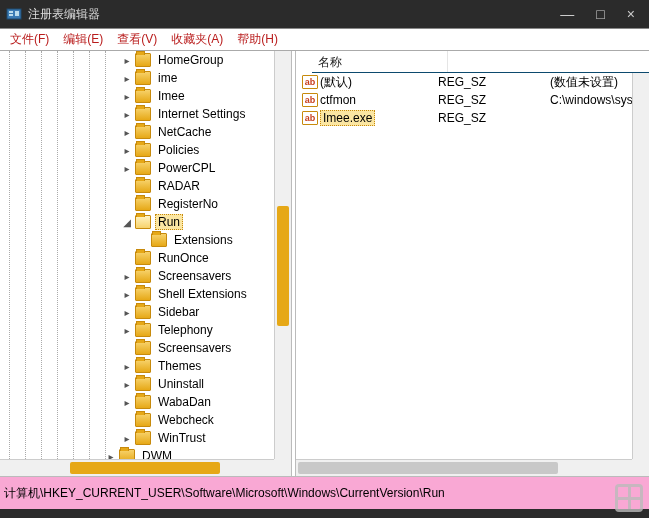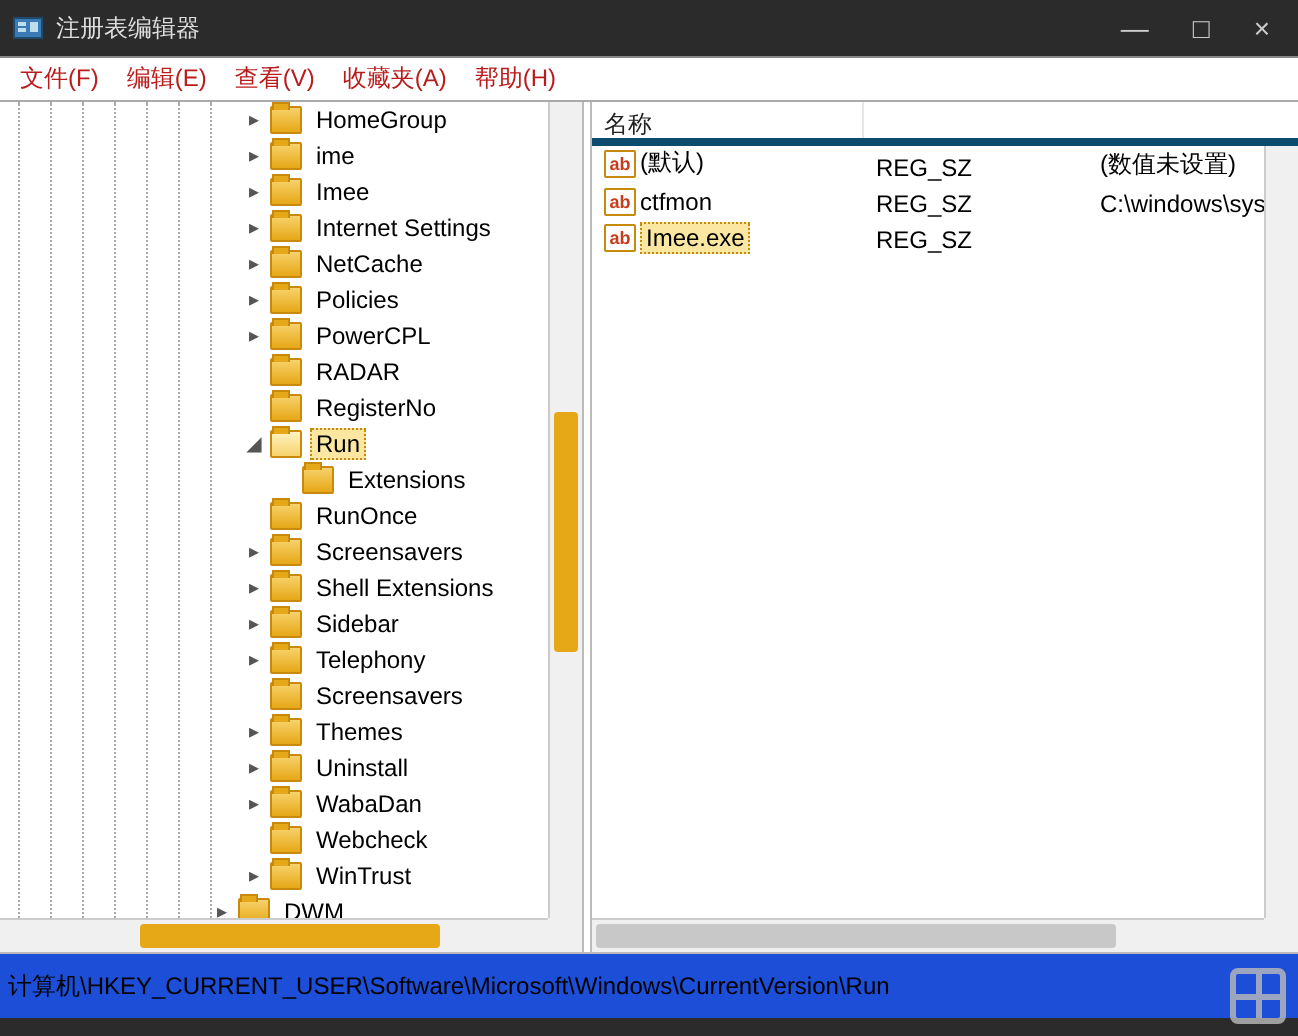--- a/index.html
+++ b/index.html
@@ -172,39 +172,40 @@
   }
   .scroll-corner {
     position: absolute;
     right: 0; bottom: 0;
     width: 17px; height: 17px;
     background: #f0f0f0;
   }
   .list-header {
     height: 22px;
     display: flex;
-    border-bottom: 4px solid #0c4a6e;
-    background: #fff;
+    border-bottom: 1px solid #0c4a6e;
+    background: #fff;
+    margin-left: 16px;
   }
   .list-col-h {
     padding: 3px 6px;
     border-right: 1px solid #e5e5e5;
     color: #222;
     font-weight: normal;
     cursor: pointer;
   }
   .list-body {
     position: absolute;
     top: 22px; left: 0; right: 17px; bottom: 17px;
     overflow: hidden;
   }
   .list-row {
     height: 18px;
     display: flex;
-    align-items: flex-end;
+    align-items: center;
   }
   .list-cell {
     padding: 0 6px;
     overflow: hidden;
     white-space: nowrap;
   }
   .ab-icon {
     width: 16px; height: 14px;
     margin-right: 2px;
     display: inline-flex;
@@ -218,21 +219,21 @@
     border-radius: 1px;
   }
   .row-selected .list-cell:first-child .cell-text {
     background: #fbe6a2;
     border: 1px dotted #c78a0c;
     padding: 0 2px;
   }
   .cell-text { padding: 1px 0; }
   .statusbar {
     height: 20px;
-    background: #1d4ed8;
+    background: #f9a8d4;
     border-top: 1px solid #bbb;
     display: flex;
     align-items: center;
     padding: 16px 4px;
     font-size: 12px;
     color: #000;
     position: relative;
   }
   .watermark {
     position: absolute;

